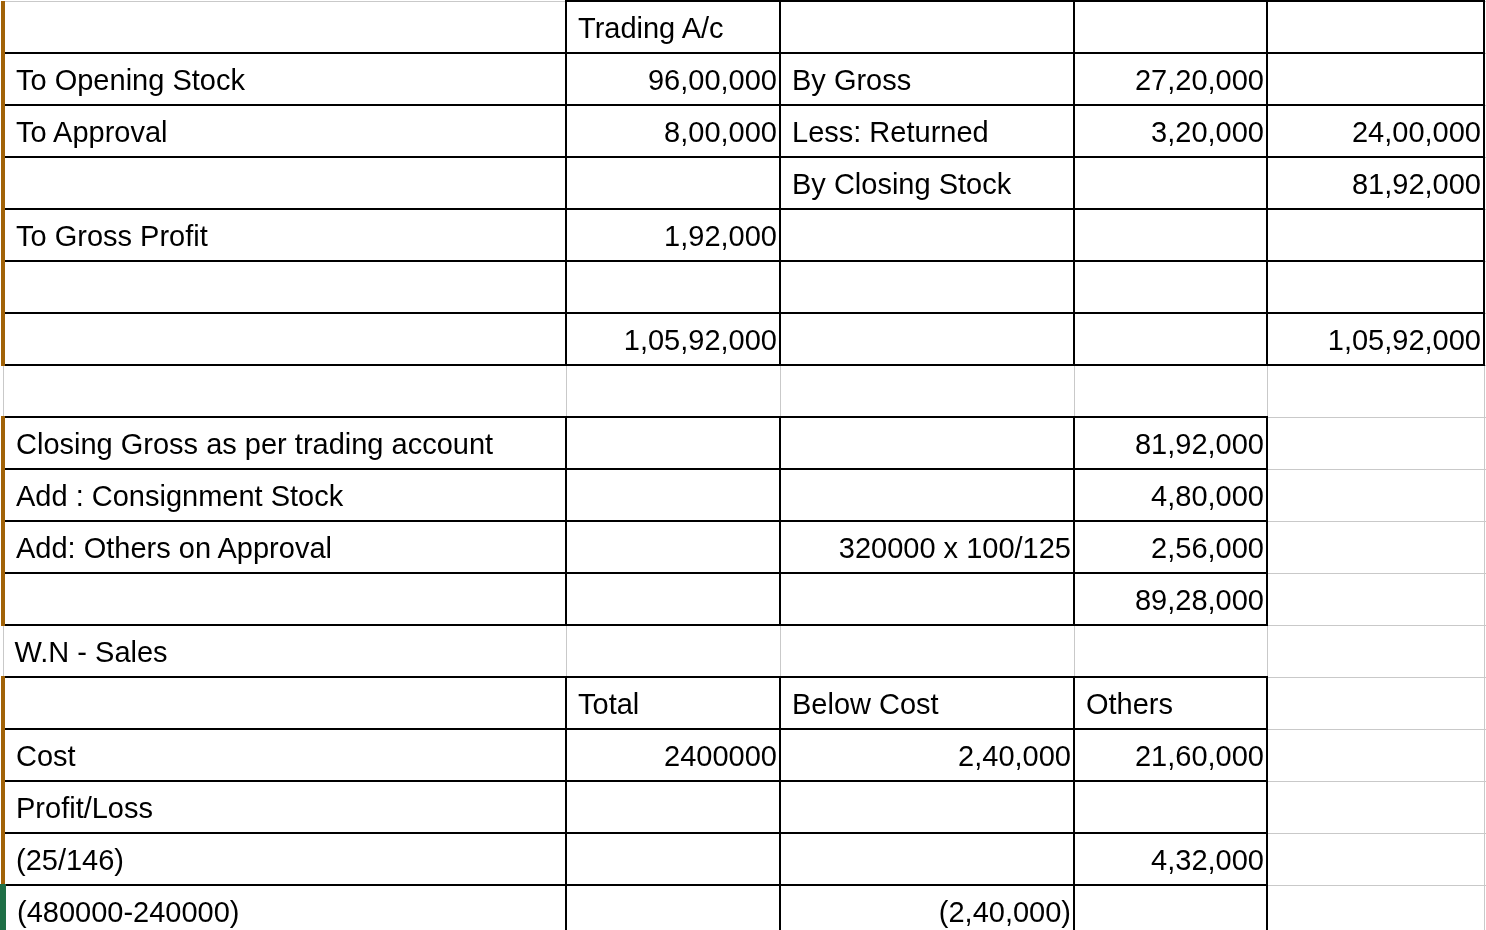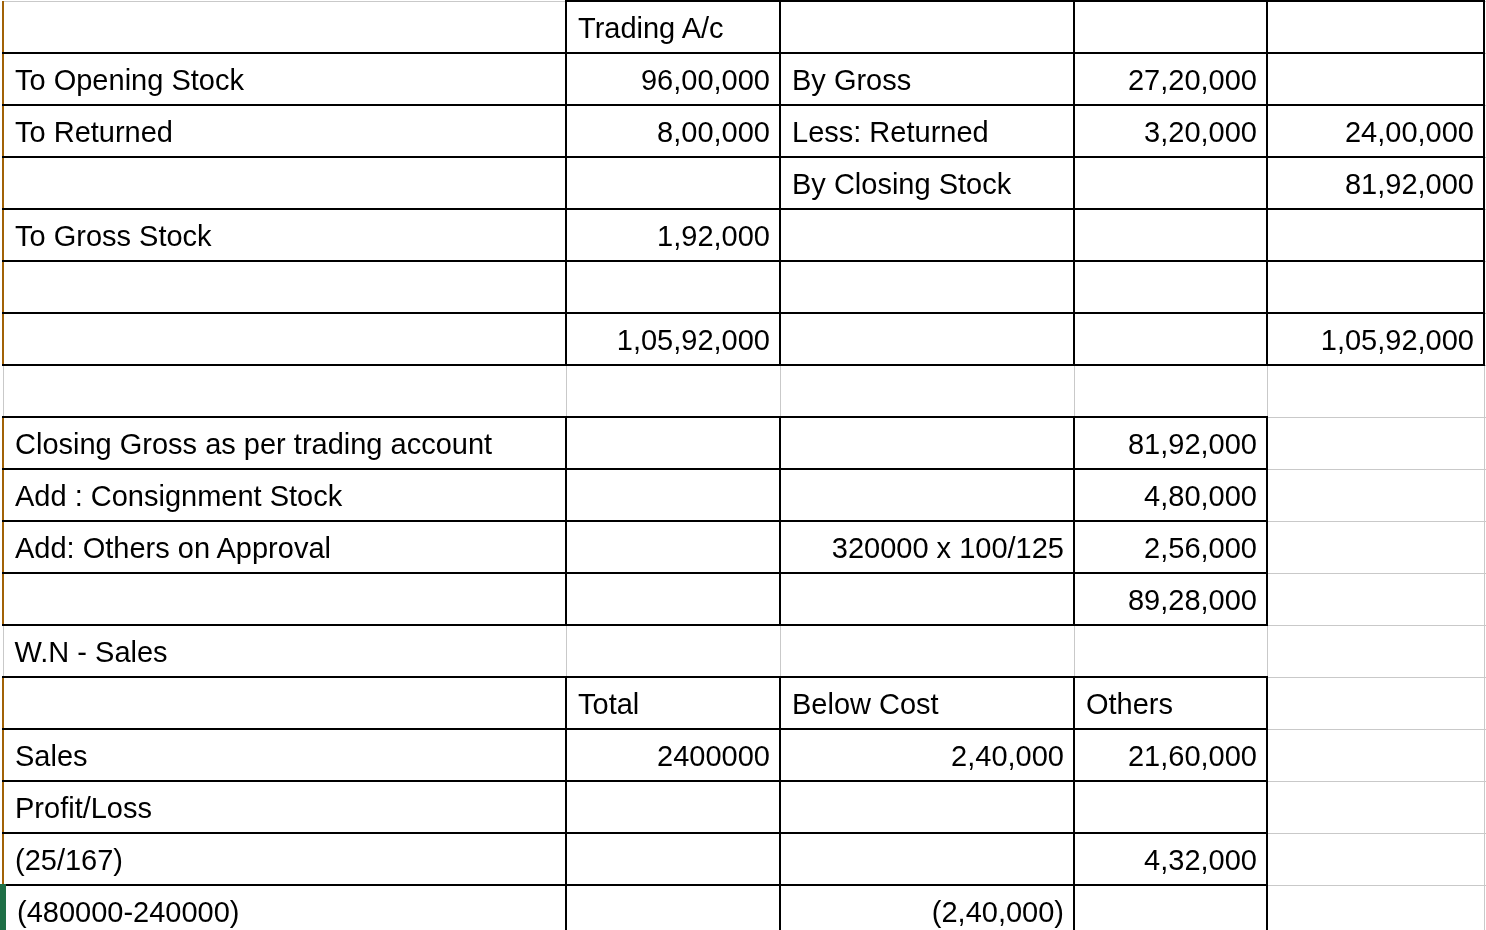--- a/index.html
+++ b/index.html
@@ -20,27 +20,27 @@
     color: #000000;
     vertical-align: middle;
     padding: 2px 0 0 0;
     overflow: hidden;
     white-space: nowrap;
     border: 1px solid #c9c9c9; 
   }
   
   td.b { border: 2.5px solid #000000; }
   
-  td.aL { border-left: 2px solid #a16207; }
+  td.aL { border-left: 4px solid #a16207; }
   
   td.aT { border-top: 1px solid #c9c9c9; }
   
   td.selL { border-left: 6px solid #1e6f46; }
   td.lbl { text-align: left;  padding-left: 11px; padding-right: 6px; border-radius: 18px; }
-  td.num { text-align: right; padding-right: 9px; padding-left: 4px; }
+  td.num { text-align: right; padding-right: 2px; padding-left: 4px; }
 </style>
 </head>
 <body>
 
 <table class="sheet">
   <colgroup>
     <col style="width:563px">
       <col style="width:214px">
       <col style="width:294px">
     <col style="width:193px">
@@ -60,37 +60,37 @@
 
     <tr>
       <td class="b aL lbl">To Opening Stock</td>
       <td class="b num">96,00,000</td>
       <td class="b lbl">By Gross</td>
       <td class="b num">27,20,000</td>
       <td class="b num"></td>
       <td></td>
     </tr>
     <tr>
-      <td class="b aL lbl">To Returned</td>
+      <td class="b aL lbl">To Approval</td>
       <td class="b num">8,00,000</td>
       <td class="b lbl">Less: Returned</td>
       <td class="b num">3,20,000</td>
       <td class="b num">24,00,000</td>
       <td></td>
     </tr>
     <tr>
       <td class="b aL lbl"></td>
       <td class="b num"></td>
       <td class="b lbl">By Closing Stock</td>
       <td class="b num"></td>
       <td class="b num">81,92,000</td>
       <td></td>
     </tr>
     <tr>
-      <td class="b aL lbl">To Gross Stock</td>
+      <td class="b aL lbl">To Gross Profit</td>
       <td class="b num">1,92,000</td>
       <td class="b lbl"></td>
       <td class="b num"></td>
       <td class="b num"></td>
       <td></td>
     </tr>
     <tr>
       <td class="b aL lbl"></td>
       <td class="b num"></td>
       <td class="b lbl"></td>
@@ -161,37 +161,37 @@
     <tr>
       <td class="b aL"></td>
       <td class="b lbl">Total</td>
       <td class="b lbl">Below Cost</td>
       <td class="b lbl">Others</td>
       <td></td>
       <td></td>
     </tr>
 
     <tr>
-      <td class="b aL lbl">Sales</td>
+      <td class="b aL lbl">Cost</td>
       <td class="b num">2400000</td>
       <td class="b num">2,40,000</td>
       <td class="b num">21,60,000</td>
       <td></td>
       <td></td>
     </tr>
     <tr>
       <td class="b aL lbl">Profit/Loss</td>
       <td class="b num"></td>
       <td class="b num"></td>
       <td class="b num"></td>
       <td></td>
       <td></td>
     </tr>
     <tr>
-      <td class="b aL lbl">(25/167)</td>
+      <td class="b aL lbl">(25/146)</td>
       <td class="b num"></td>
       <td class="b num"></td>
       <td class="b num">4,32,000</td>
       <td></td>
       <td></td>
     </tr>
     <tr>
       <td class="b selL lbl">(480000-240000)</td>
       <td class="b num"></td>
       <td class="b num">(2,40,000)</td>

